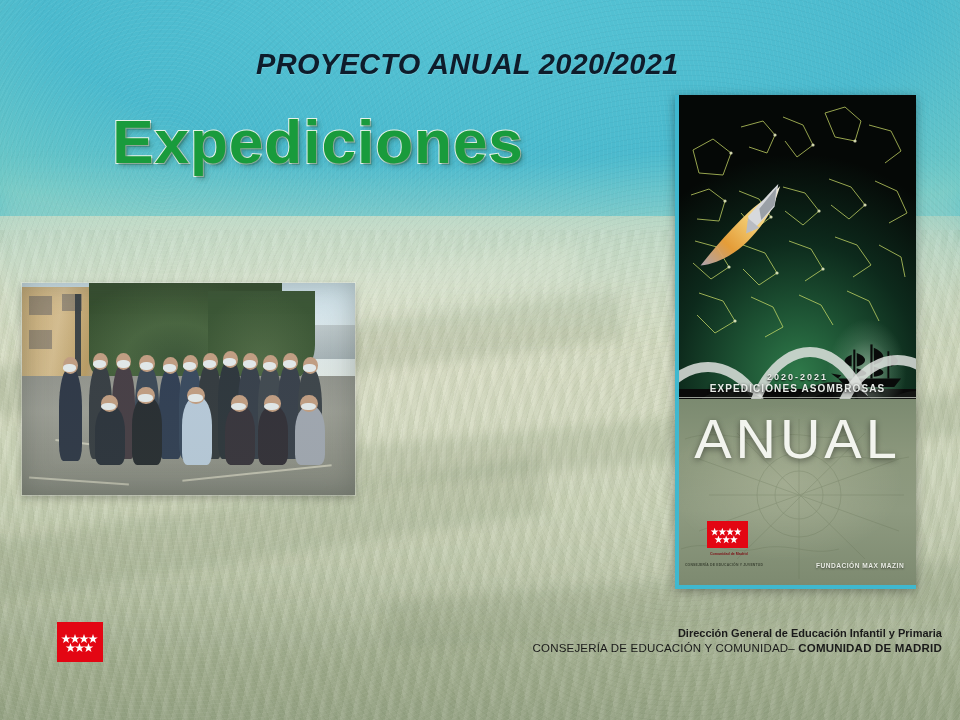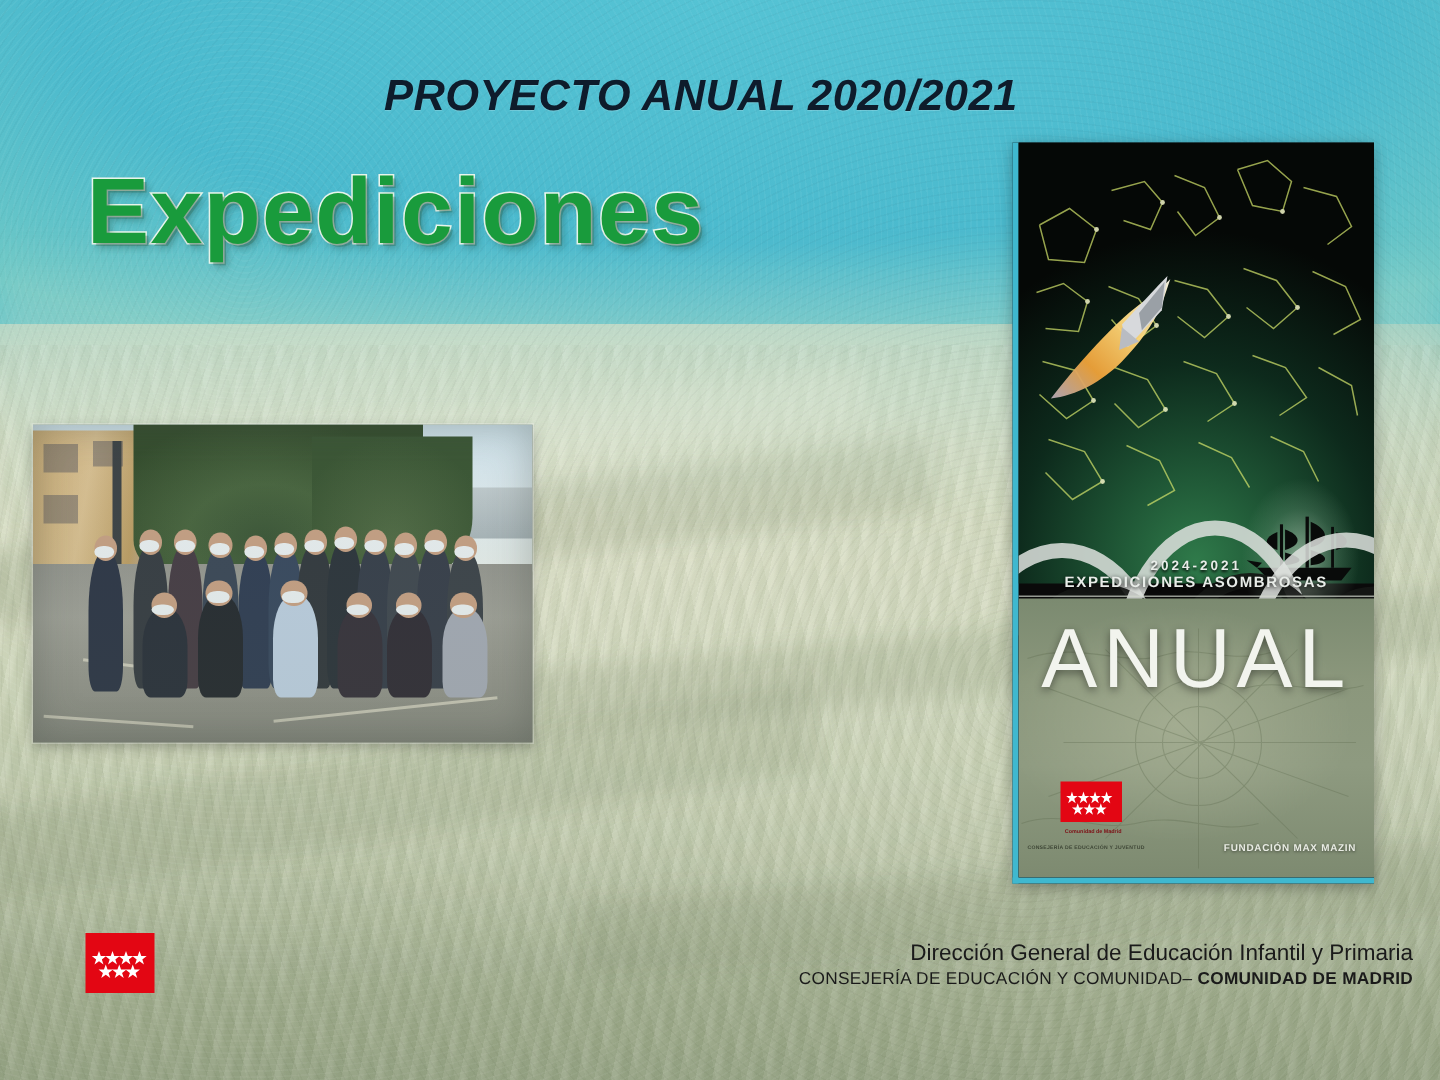--- a/index.html
+++ b/index.html
@@ -65,20 +65,21 @@
   }
   .wordart{
     position:absolute;left:58px;top:112px;width:520px;
     font-size:62px;font-weight:700;line-height:.98;
     color:#199b3c;letter-spacing:1px;
     -webkit-text-stroke:2px #eaf7ee;
     paint-order:stroke fill;
     text-shadow:
       2px 2px 0 rgba(40,90,60,.28),
       3px 3px 5px rgba(20,60,40,.30);
+    text-align: center;
   }
   .wordart .l2{display:block;padding-left:36px;}
 
   
   .photo{
     position:absolute;left:22px;top:283px;width:333px;height:212px;
     overflow:hidden;background:#8d9a86;
     box-shadow:0 0 0 1px rgba(255,255,255,.25), 0 3px 8px rgba(0,0,0,.25);
   }
   .ph-sky{position:absolute;left:0;top:0;width:100%;height:46%;
@@ -146,21 +147,21 @@
     font-weight:700;letter-spacing:.5px;text-shadow:0 1px 2px rgba(0,0,0,.5);}
   .po-hairline{position:absolute;left:0;top:61.6%;width:100%;height:1px;background:rgba(210,215,205,.7);}
 
   
   .madrid-logo{position:absolute;left:57px;top:622px;width:46px;height:40px;background:#e30613;}
   .madrid-stars{position:absolute;left:57px;top:622px;width:46px;height:40px;}
   .footer{
     position:absolute;right:18px;top:626px;text-align:right;color:#1a1a1a;
     line-height:1.35;
   }
-  .f1{font-size:15px;font-weight:400;}
+  .f1{font-size:11px;font-weight:700;}
   .f2{font-size:11.5px;font-weight:400;letter-spacing:.2px;}
   .f2 b{font-weight:700;}
 </style>
 </head>
 <body>
 
 <div id="slide">
 
   <div class="bg-water"></div>
   <div class="bg-sand"></div>
@@ -328,21 +329,21 @@
     <div class="po-waves">
       <div class="wv" style="left:-18%;top:18%;width:52%;height:150%;"></div>
       <div class="wv dark" style="left:-6%;top:40%;width:48%;height:130%;"></div>
       <div class="wv" style="left:26%;top:6%;width:50%;height:160%;"></div>
       <div class="wv dark" style="left:38%;top:34%;width:46%;height:135%;"></div>
       <div class="wv" style="left:62%;top:12%;width:52%;height:155%;"></div>
       <div class="wv dark" style="left:74%;top:42%;width:44%;height:128%;"></div>
     </div>
 
     <div class="po-bandtxt">
-      <div class="po-year">2024-2021</div>
+      <div class="po-year">2020-2021</div>
       <div class="po-exp">EXPEDICIONES ASOMBROSAS</div>
     </div>
 
     <div class="po-hairline"></div>
     <div class="po-map">
       <svg class="po-map-lines" viewBox="0 0 237 186" preserveAspectRatio="none">
         <g stroke="#5d6a4e" stroke-width="0.7" fill="none" opacity="0.6">
           <circle cx="120" cy="96" r="42"></circle>
           <circle cx="120" cy="96" r="24"></circle>
           <line x1="120" y1="20" x2="120" y2="180"></line>

